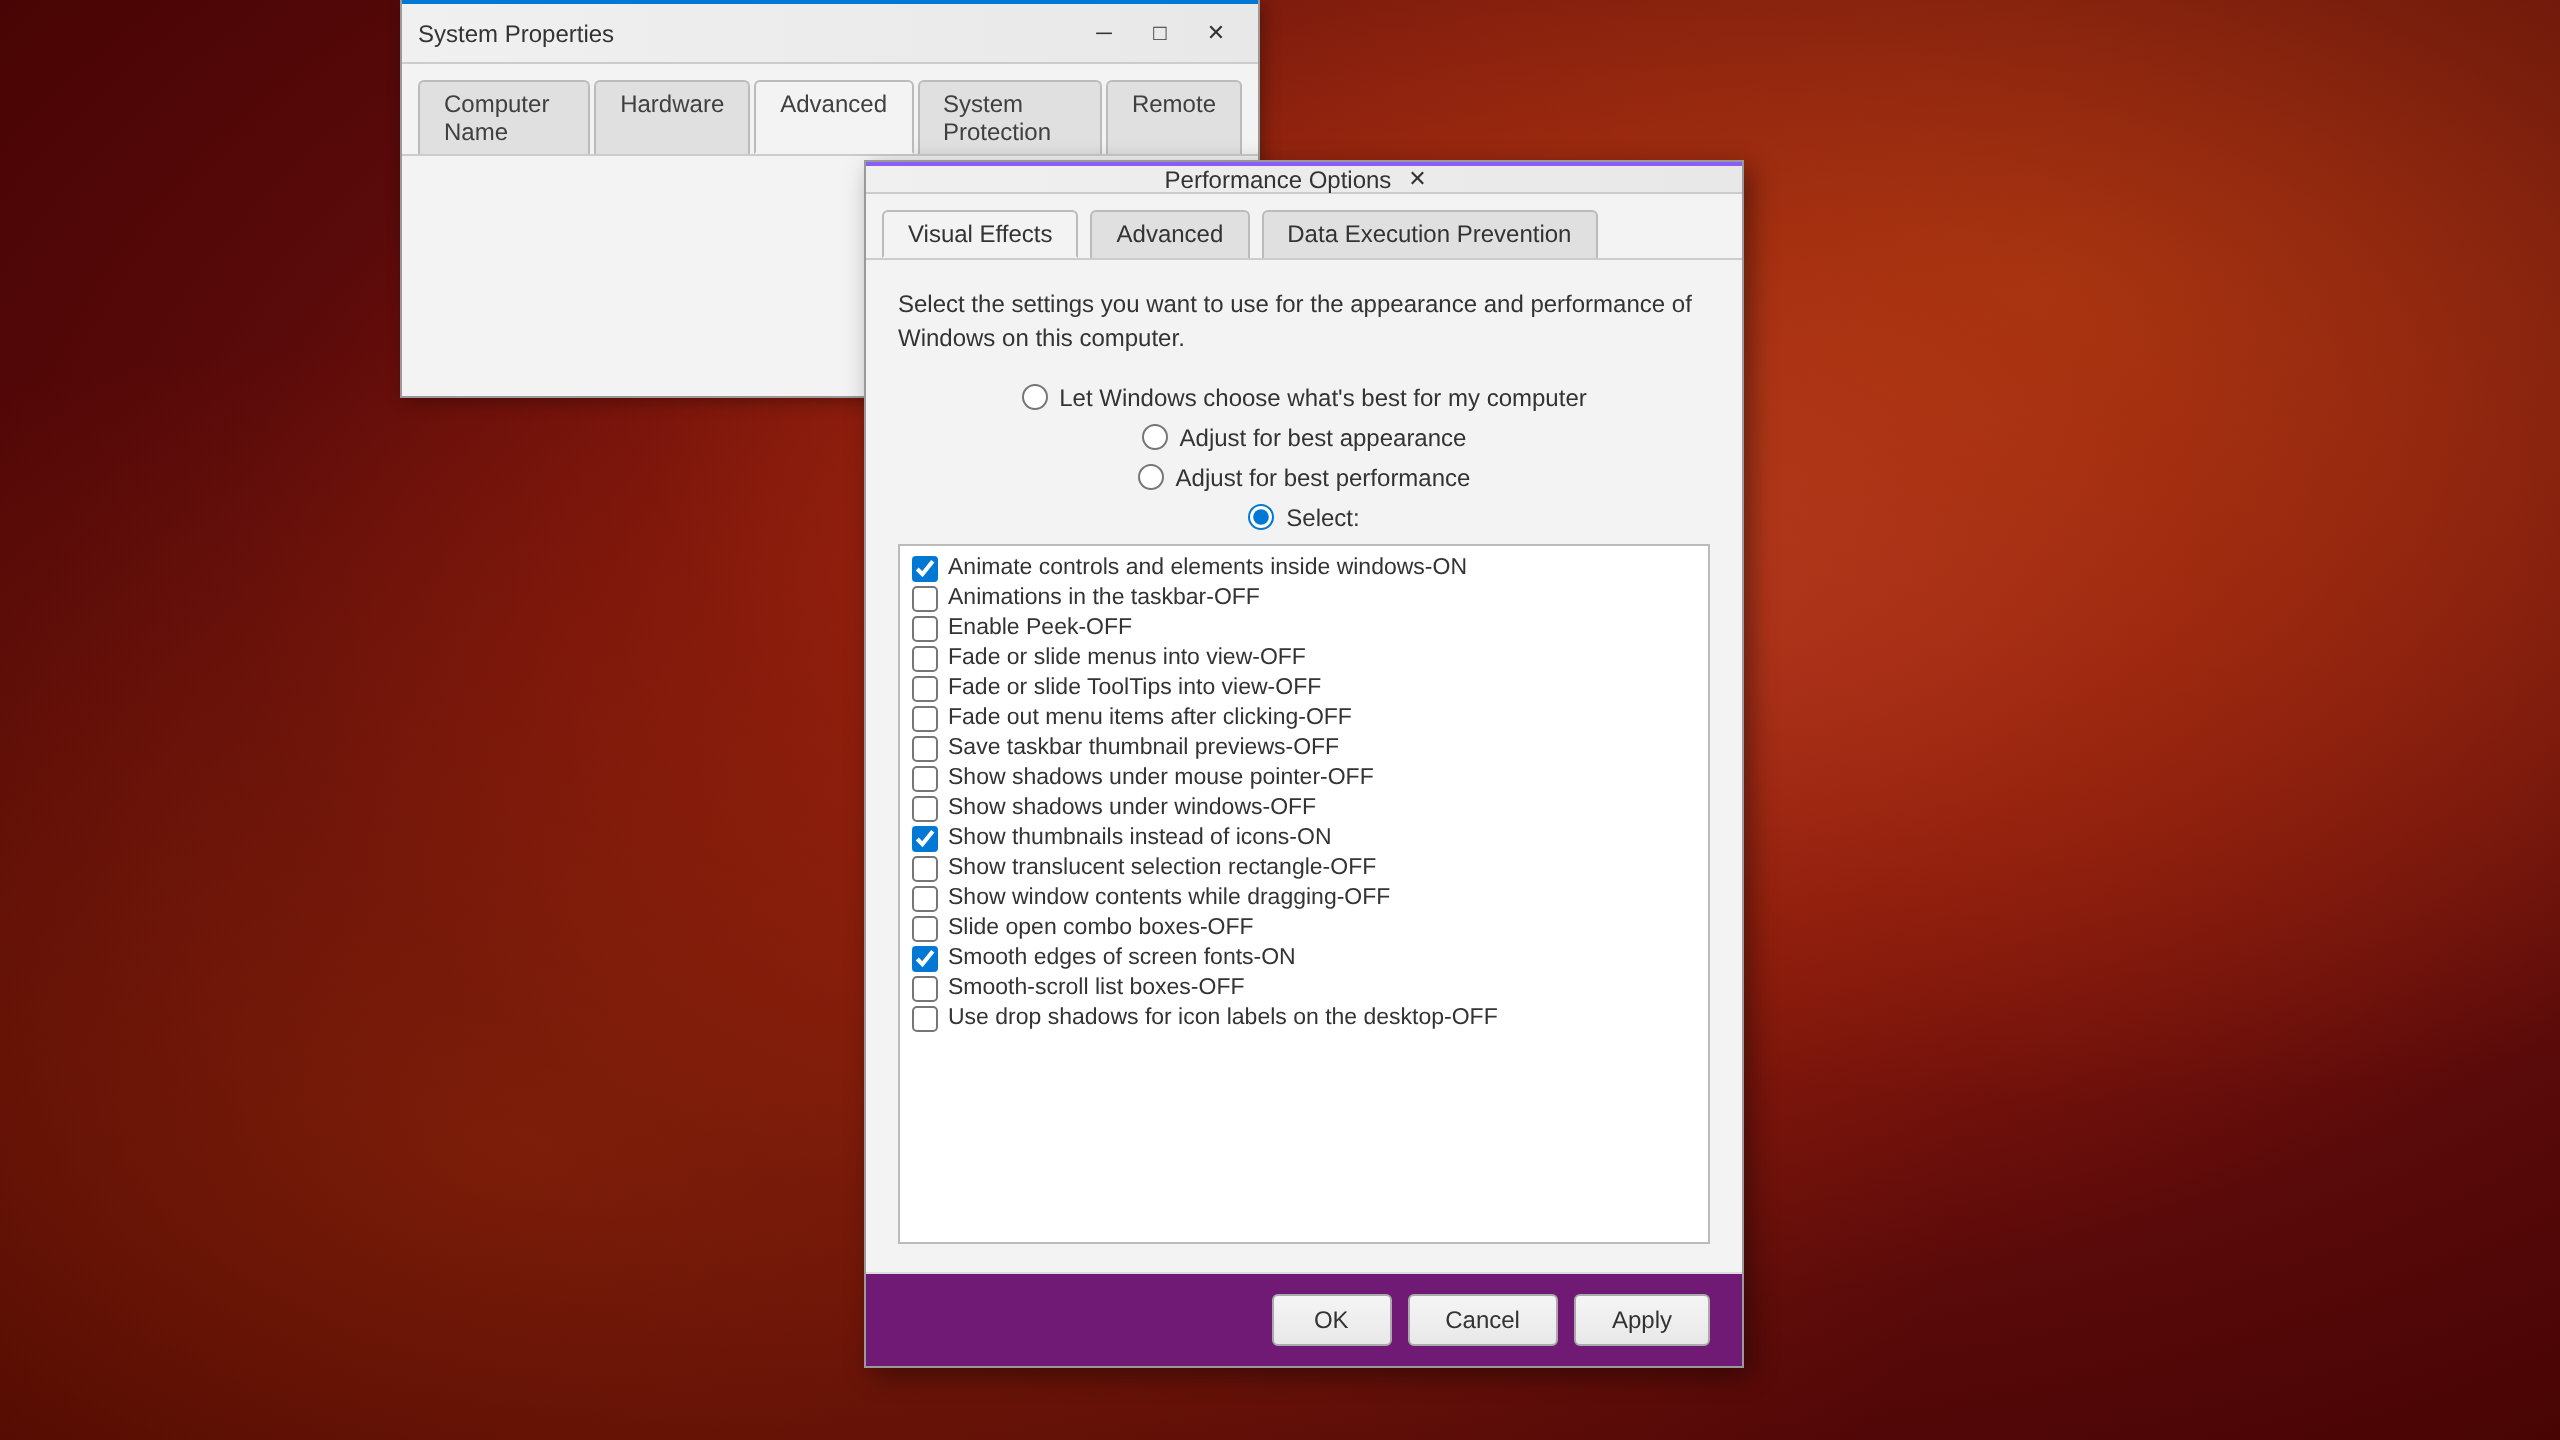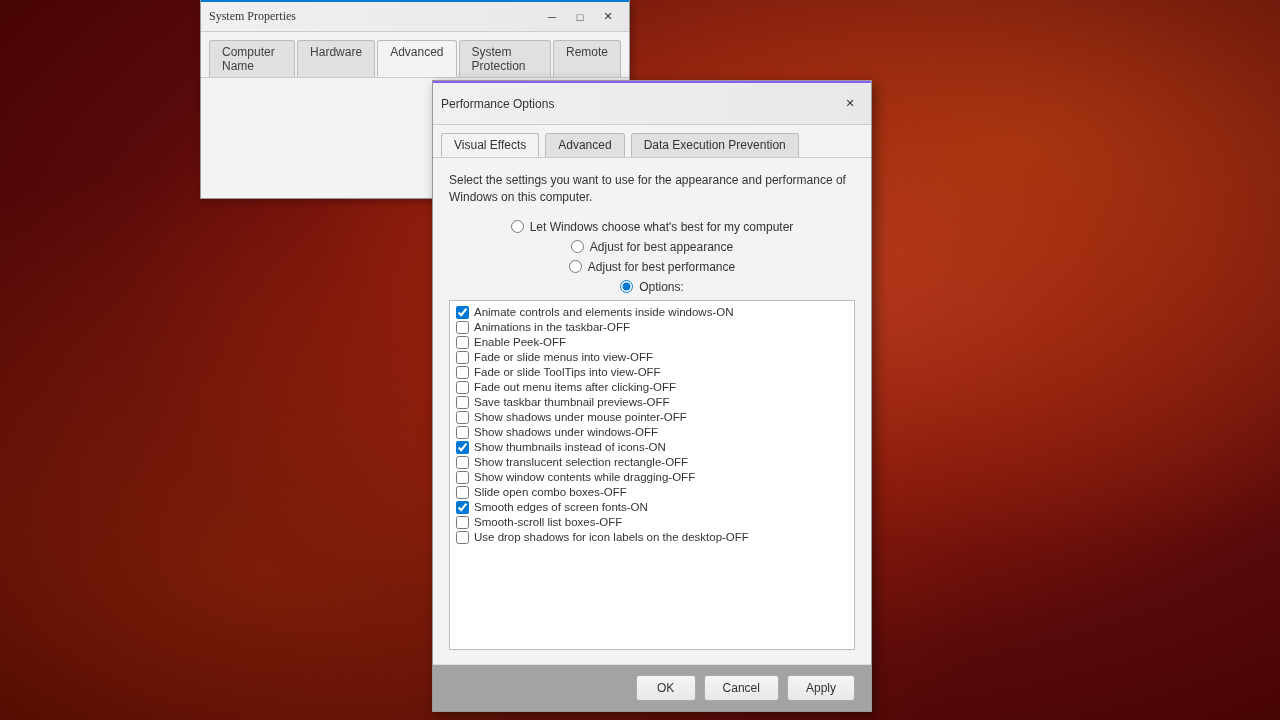--- a/index.html
+++ b/index.html
@@ -44,21 +44,20 @@
       align-items: center;
       justify-content: space-between;
       padding: 0 8px;
       border-bottom: 1px solid #ccc;
       border-top: 2px solid #0078d4;
     }
 
     .sys-props-titlebar-text {
       font-size: 12px;
       color: #333;
-      font-family: Liberation Serif, serif;
     }
 
     .titlebar-controls {
       display: flex;
       gap: 2px;
     }
 
     .titlebar-btn {
       width: 26px;
       height: 20px;
@@ -110,24 +109,24 @@
       top: 80px;
       left: 432px;
       width: 440px;
       background: #f3f3f3;
       border: 1px solid #999;
       box-shadow: 4px 4px 12px rgba(0,0,0,0.4);
     }
 
     .perf-titlebar {
       background: linear-gradient(to right, #f0f0f0, #e8e8e8);
-      height: 44px;
-      display: flex;
-      align-items: center;
-      justify-content: space-between;
+      height: 16px;
+      display: flex;
+      align-items: center;
+      justify-content: center;
       padding: 0 8px;
       border-bottom: 1px solid #ccc;
       border-top: 2px solid #8b5cf6;
     }
 
     .perf-titlebar-text {
       font-size: 12px;
       color: #333;
     }
 
@@ -224,21 +223,21 @@
       cursor: pointer;
     }
 
     
     .dialog-buttons {
       display: flex;
       justify-content: flex-end;
       gap: 8px;
       padding: 10px 16px;
       border-top: 1px solid #ddd;
-      background: #a3a3a3;
+      background: #701a75;
     }
 
     .dialog-btn {
       padding: 5px 18px;
       font-size: 12px;
       border: 1px solid #aaa;
       background: linear-gradient(to bottom, #f5f5f5, #e8e8e8);
       cursor: pointer;
       border-radius: 3px;
       color: #333;
@@ -311,21 +310,21 @@
       <label for="opt2">Adjust for best appearance</label>
     </div>
 
     <div class="radio-option">
       <input type="radio" name="perf_option" id="opt3" style="">
       <label for="opt3">Adjust for best performance</label>
     </div>
 
     <div class="radio-option">
       <input type="radio" name="perf_option" id="opt4" checked="" style="">
-      <label for="opt4" class="custom-label">Options:</label>
+      <label for="opt4" class="custom-label">Select:</label>
     </div>
 
     <div class="checkbox-list">
 
     <div class="checkbox-item">
           <input type="checkbox" id="cb0" checked="" style="">
           <label for="cb0">Animate controls and elements inside windows-ON</label>
         </div>
         <div class="checkbox-item">
           <input type="checkbox" id="cb2" style="">

